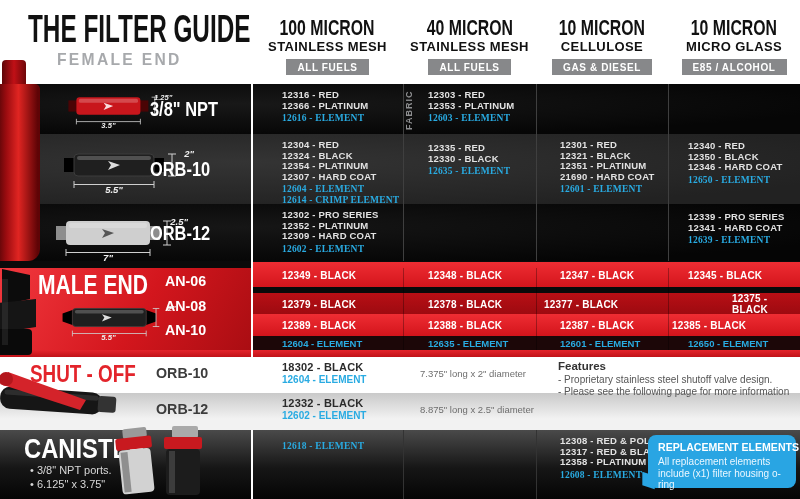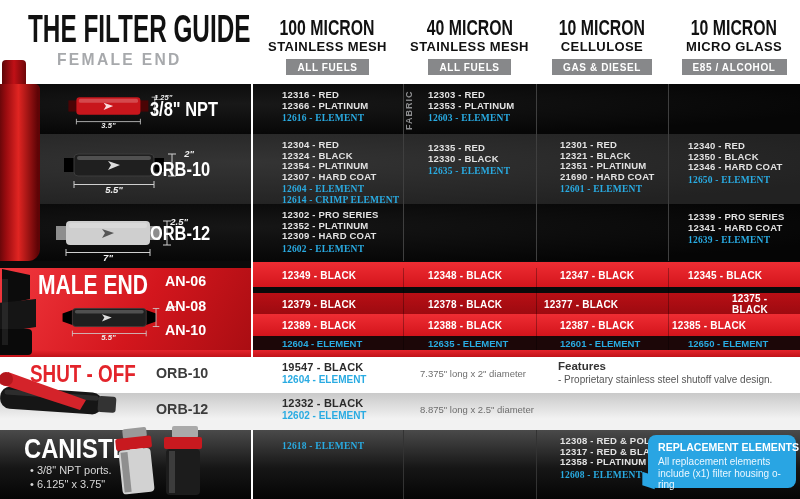--- a/index.html
+++ b/index.html
@@ -331,31 +331,32 @@
       <rect x="6" y="31" width="94" height="5" rx="2" fill="rgba(255,255,255,.10)"></rect>
     </g>
     <polygon points="2,22 82,48 88,38 10,10" fill="#d4232a"></polygon>
     <circle cx="8" cy="17" r="7" fill="#b4161c"></circle>
   </svg>
 
   <div class="abs cond" id="so-title">SHUT - OFF</div>
   <div class="abs so-label" style="top:364px;">ORB-10</div>
   <div class="abs so-label" style="top:400px;">ORB-12</div>
 
-  <div class="abs so-part" style="left:282px;top:361px;">19547 - BLACK</div>
+  <div class="abs so-part" style="left:282px;top:361px;">18302 - BLACK</div>
   <div class="abs so-el" style="left:282px;top:374px;">12604 - ELEMENT</div>
   <div class="abs so-part" style="left:282px;top:397px;">12332 - BLACK</div>
   <div class="abs so-el" style="left:282px;top:410px;">12602 - ELEMENT</div>
 
   <div class="abs so-size" style="left:420px;top:368px;">7.375" long x 2" diameter</div>
   <div class="abs so-size" style="left:420px;top:404px;">8.875" long x 2.5" diameter</div>
 
   <div class="abs" id="feat-title" style="left:558px;top:360px;">Features</div>
   <div class="abs" style="left:558px;top:374px;width:240px;">
       <div class="featline">- Proprietary stainless steel shutoff valve design.</div>
+      <div class="featline">- Please see the following page for more information</div>
     </div>
 
   <div class="abs" id="can-sec">
     <div class="abs" style="left:251px;top:0;width:2px;height:69px;background:#fff;"></div>
     <div class="abs" style="left:403px;top:0;width:1px;height:69px;background:#333;"></div>
     <div class="abs" style="left:536px;top:0;width:1px;height:69px;background:#333;"></div>
 
     <div class="abs cond" id="can-title">CANISTER</div>
     <div class="abs" style="left:30px;top:33px;">
         <div class="bullet">• 3/8" NPT ports.</div>

